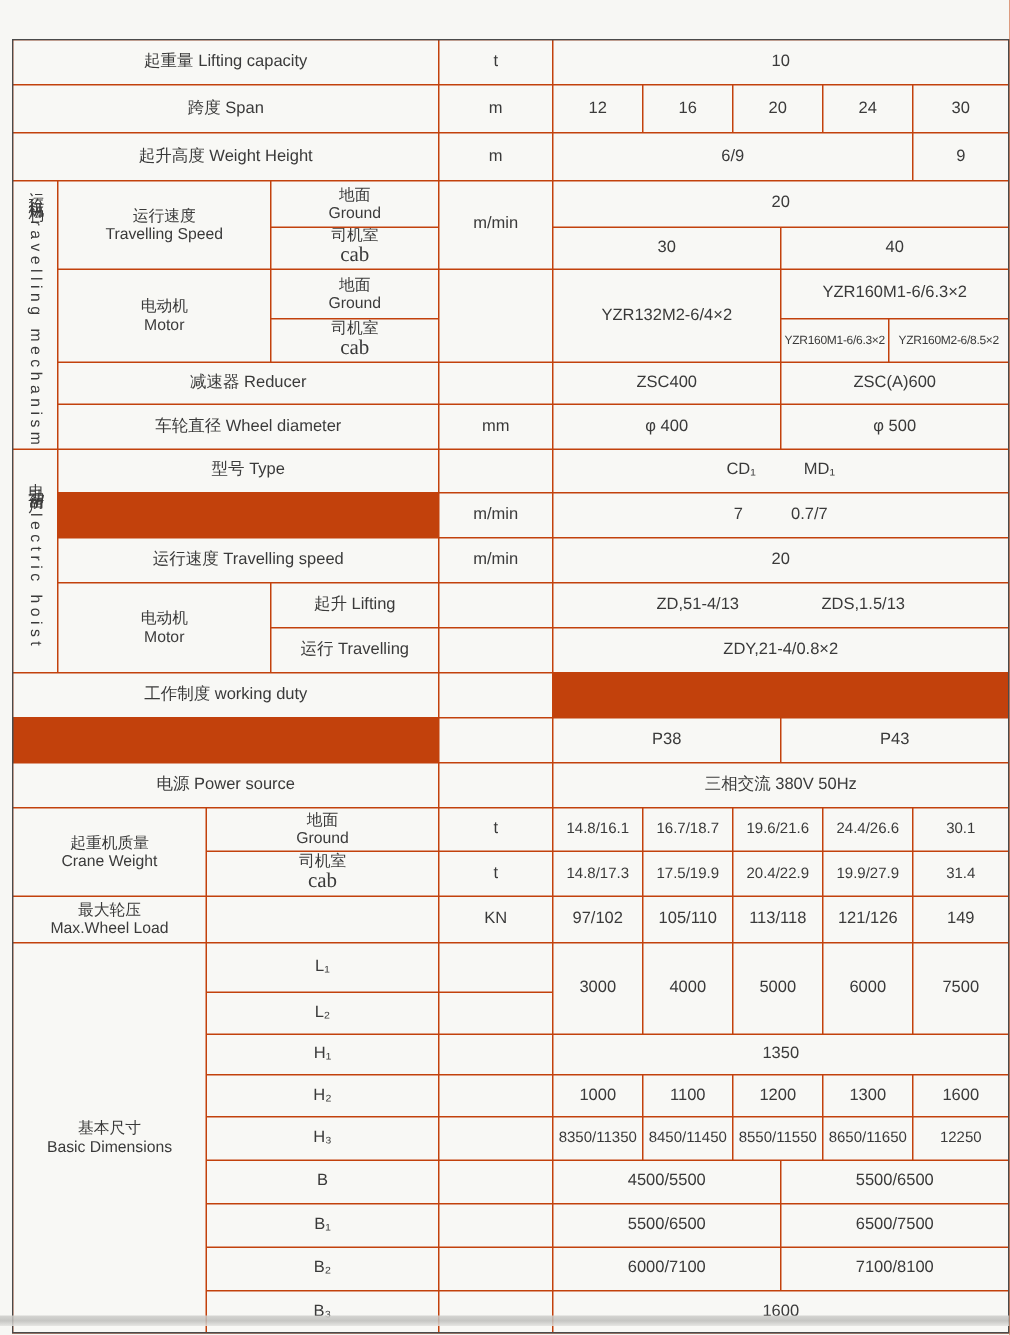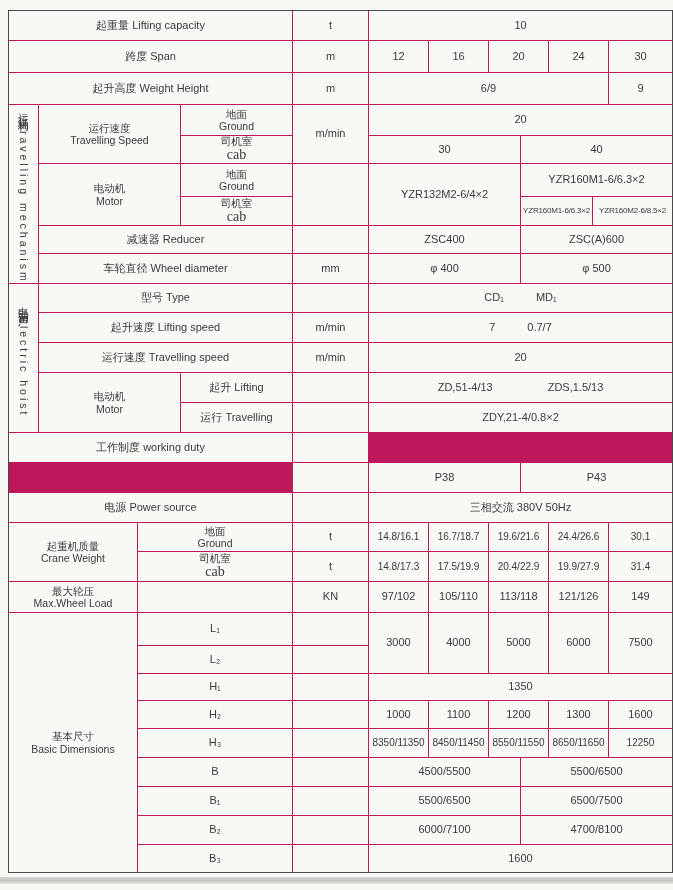--- a/index.html
+++ b/index.html
@@ -3,26 +3,26 @@
 <meta charset="utf-8">
 <style>
   html,body{margin:0;padding:0;}
   body{
     width:673px;height:890px;position:relative;
     background:#f7f7f4;
     font-family:"Liberation Sans","DejaVu Sans",sans-serif;
     color:#3a3a3a;
   }
   .grid{
-    position:absolute;left:8px;top:10px;
+    position:absolute;left:8px;top:26px;
     display:grid;
     grid-template-columns:29px 98px 42px 111px 75px 59px 59px 31px 27px 43px 15px 63px;
     grid-template-rows:29px 31px 31px 30px 27px 32px 28px 27px 29px 28px 29px 29px 29px 29px 29px 29px 29px 28px 29px 30px 32px 27px 26px 27px 28px 28px 28px 28px 27px;
     gap:1px;
-    background:#be185d;
+    background:#c2410c;
     border:1px solid #4a4a4a;
   }
   .c{
     background:#f8f8f5;
     display:flex;align-items:center;justify-content:center;
     text-align:center;font-size:11px;line-height:1.2;
     overflow:hidden;white-space:nowrap;
   }
   .two{flex-direction:column;line-height:1.15;font-size:10.5px;align-items:center;}
   .vert span{
@@ -115,21 +115,20 @@
       <span>电动葫芦 Electric hoist</span>
     </div>
 
   <div class="c" style="grid-area:10/2/11/5">型号 Type</div>
   <div class="c" style="grid-area:10/5/11/6"></div>
   <div class="c pair" style="grid-area:10/6/11/13">
     <span>CD₁</span>
     <span>MD₁</span>
   </div>
 
-  <div class="c" style="grid-area:11/2/12/5">起升速度 Lifting speed</div>
   <div class="c" style="grid-area:11/5/12/6">m/min</div>
   <div class="c pair" style="grid-area:11/6/12/13">
     <span>7</span>
     <span>0.7/7</span>
   </div>
 
   <div class="c" style="grid-area:12/2/13/5">运行速度 Travelling speed</div>
   <div class="c" style="grid-area:12/5/13/6">m/min</div>
   <div class="c" style="grid-area:12/6/13/13">20</div>
 
@@ -236,21 +235,21 @@
   <div class="c" style="grid-area:26/9/27/13">5500/6500</div>
 
   <div class="c" style="grid-area:27/3/28/5">B₁</div>
   <div class="c" style="grid-area:27/5/28/6"></div>
   <div class="c" style="grid-area:27/6/28/9">5500/6500</div>
   <div class="c" style="grid-area:27/9/28/13">6500/7500</div>
 
   <div class="c" style="grid-area:28/3/29/5">B₂</div>
   <div class="c" style="grid-area:28/5/29/6"></div>
   <div class="c" style="grid-area:28/6/29/9">6000/7100</div>
-  <div class="c" style="grid-area:28/9/29/13">4700/8100</div>
+  <div class="c" style="grid-area:28/9/29/13">7100/8100</div>
 
   <div class="c" style="grid-area:29/3/30/5">B₃</div>
   <div class="c" style="grid-area:29/5/30/6"></div>
   <div class="c" style="grid-area:29/6/30/13">1600</div>
 
 </div>
 
 <div class="scan-band"></div>
 
 </body></html>

